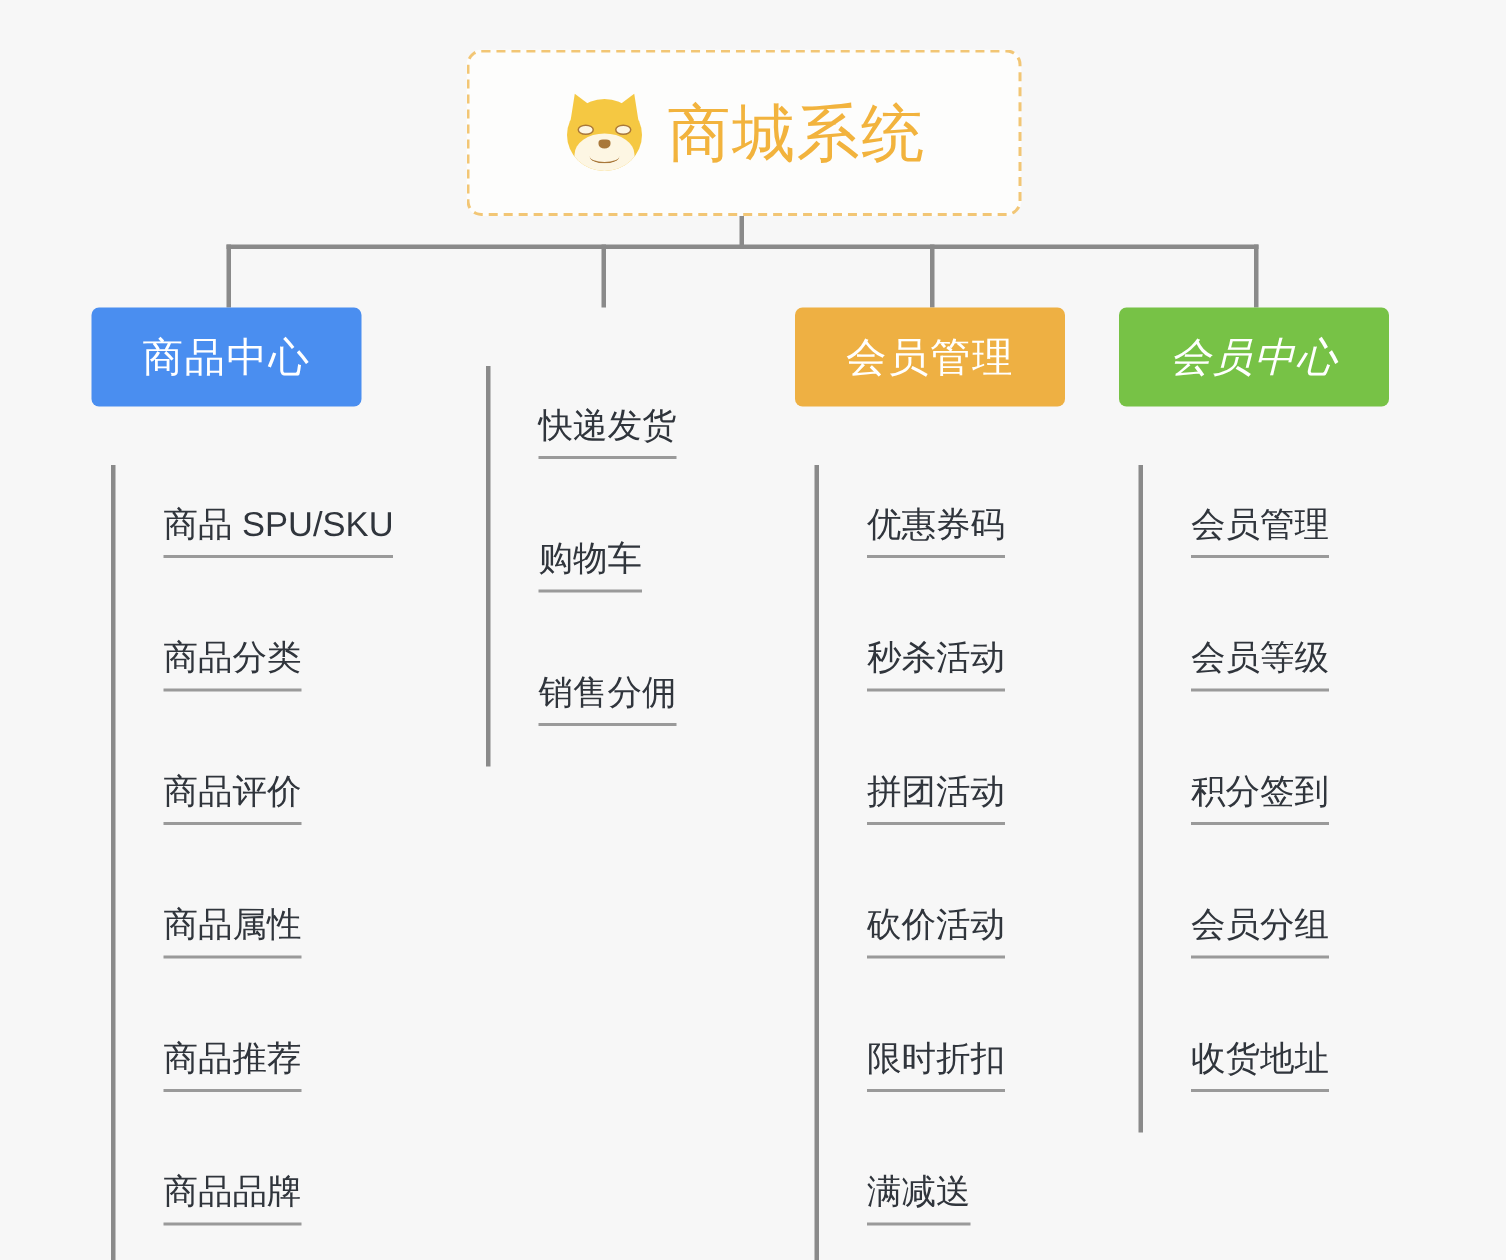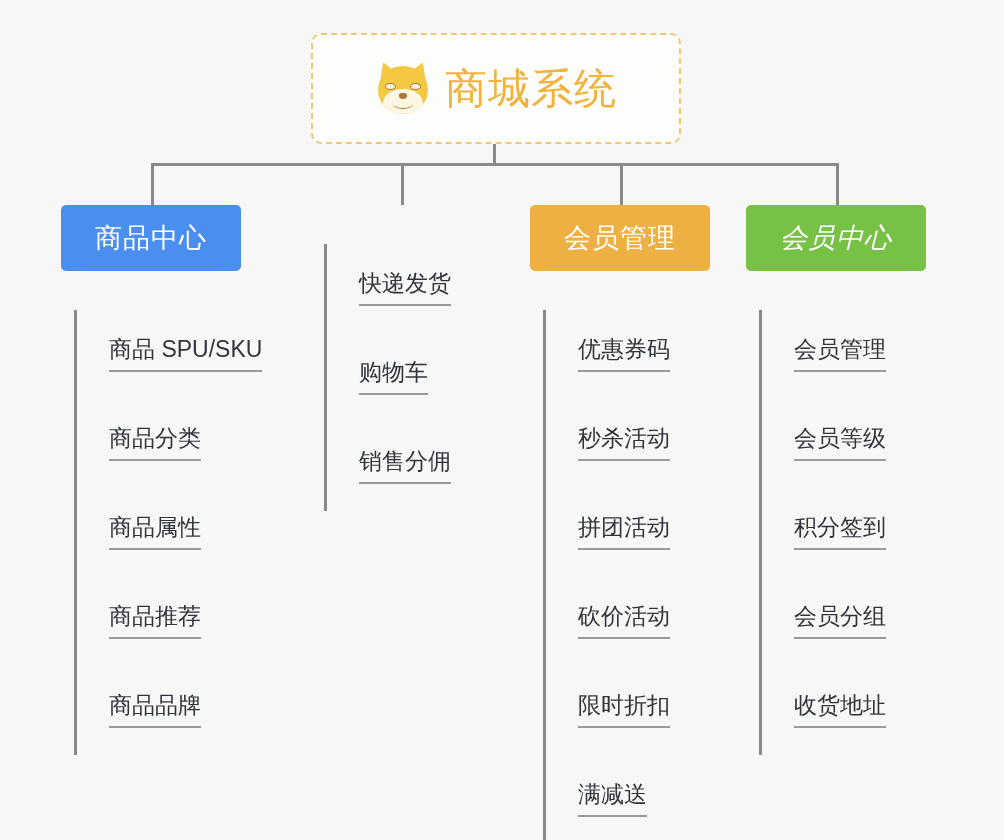--- a/index.html
+++ b/index.html
@@ -182,20 +182,23 @@
       <span>商品中心</span>
     </div>
     <div class="leaf-list">
         <div class="leaf">
           <span class="leaf-label">商品 SPU/SKU</span>
         </div>
         <div class="leaf">
           <span class="leaf-label">商品分类</span>
         </div>
         <div class="leaf">
+          <span class="leaf-label">商品评价</span>
+        </div>
+        <div class="leaf">
           <span class="leaf-label">商品属性</span>
         </div>
         <div class="leaf">
           <span class="leaf-label">商品推荐</span>
         </div>
         <div class="leaf">
           <span class="leaf-label">商品品牌</span>
         </div>
       </div>
   </div>

